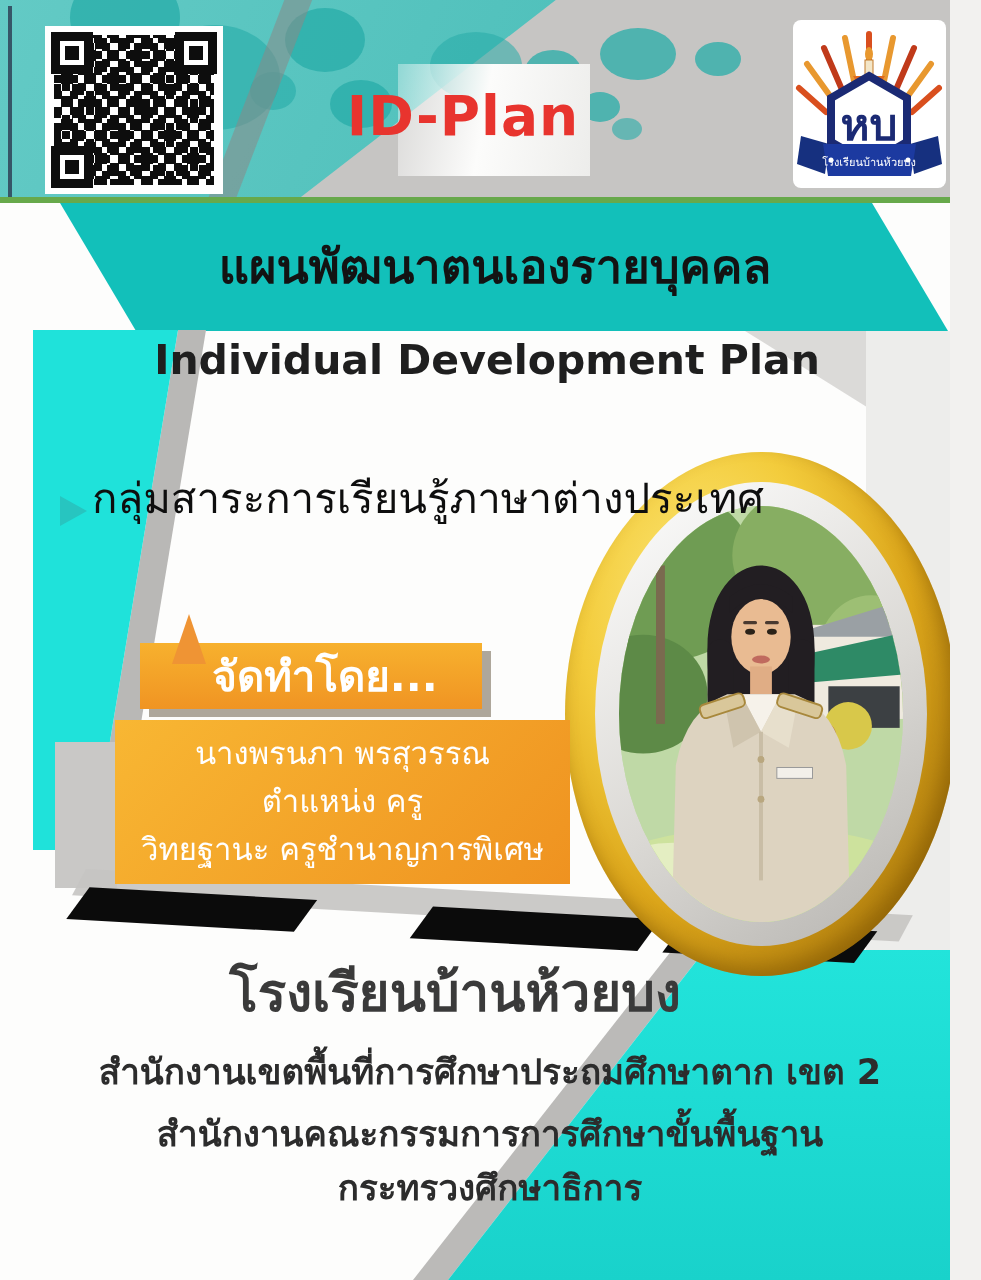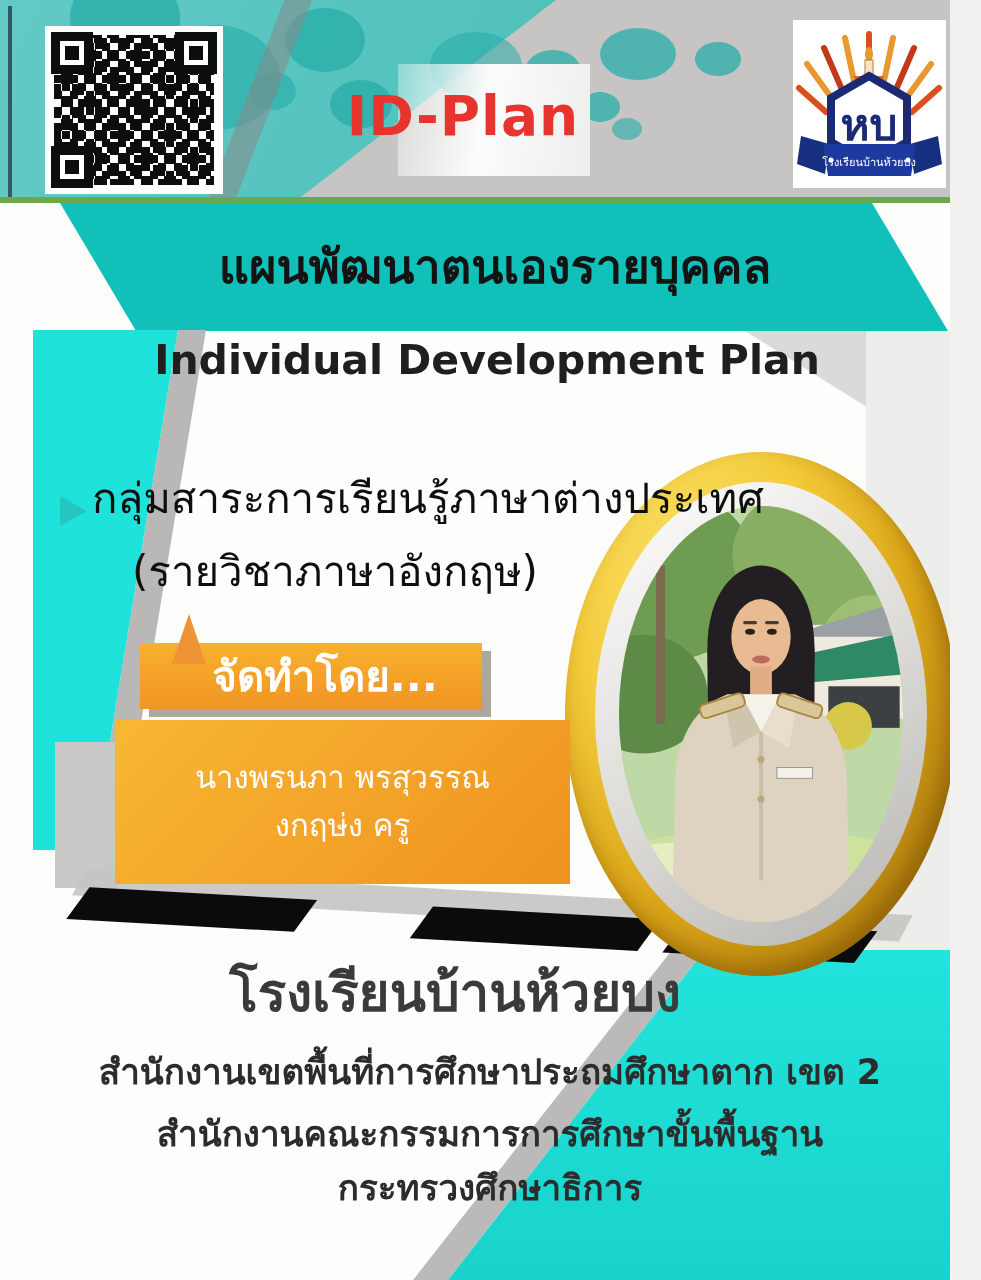--- a/index.html
+++ b/index.html
@@ -27,21 +27,21 @@
   .qr-pattern { position:absolute; inset:9px;
     background:
       repeating-conic-gradient(#0d0d0d 0% 25%, transparent 0% 50%) 0 0/16px 16px,
       repeating-conic-gradient(#0d0d0d 0% 25%, transparent 0% 50%) 7px 3px/23px 23px,
       #fff; }
   .finder { position:absolute; width:42px; height:42px; border:9px solid #0d0d0d; background:#fff; }
   .finder::after { content:""; position:absolute; inset:5px; background:#0d0d0d; }
   .f-tl { left:6px; top:6px; } .f-tr { right:6px; top:6px; } .f-bl { left:6px; bottom:6px; }
 
   
-  .logo-box { left:793px; top:20px; width:153px; height:168px; background:#fff; border-radius:0; }
+  .logo-box { left:793px; top:20px; width:153px; height:168px; background:#fff; border-radius:8px; }
 
   
   .banner { left:0; top:203px; width:950px; height:128px; background:#12c0ba;
             clip-path:polygon(60px 0,872px 0,948px 100%,136px 100%);
             display:flex; align-items:center; justify-content:center; }
   .banner span { font-size:47px; font-weight:bold; color:#131313; padding-left:40px; line-height:1.1; }
 
   
   .gray-wedge-tr { left:0; top:331px; width:950px; height:140px; background:#dbdad8;
                    clip-path:polygon(745px 0,950px 0,950px 128px); }
@@ -184,31 +184,31 @@
   </div>
 
   <div class="abs gray-wedge-tr"></div>
   <div class="abs light-rect-r"></div>
   <div class="abs cyan-wedge-shadow"></div>
   <div class="abs cyan-wedge"></div>
 
   <div class="abs title-en z6">Individual Development Plan</div>
   <div class="abs arrow-right"></div>
   <div class="abs group-line">กลุ่มสาระการเรียนรู้ภาษาต่างประเทศ</div>
-  <div class="abs subject-line z7">(รายวิชาภาษาอังกฤษ)</div>
 
   <div class="abs pointer-shadow"></div>
   <div class="abs pointer-up"></div>
   <div class="abs prepared-box">
     <span>จัดทำโดย...</span>
   </div>
   <div class="abs gray-rect"></div>
   <div class="abs info-box">
     <div>นางพรนภา  พรสุวรรณ</div>
-    <div>งกฤษ่ง ครู</div>
+    <div>ตำแหน่ง ครู</div>
+    <div>วิทยฐานะ ครูชำนาญการพิเศษ</div>
   </div>
 
   <div class="abs film-strip">
     <div class="strip-shadow"></div>
     <div class="film film1"></div>
     <div class="film film2"></div>
     <div class="film film3"></div>
   </div>
 
   <div class="abs photo-outer">

